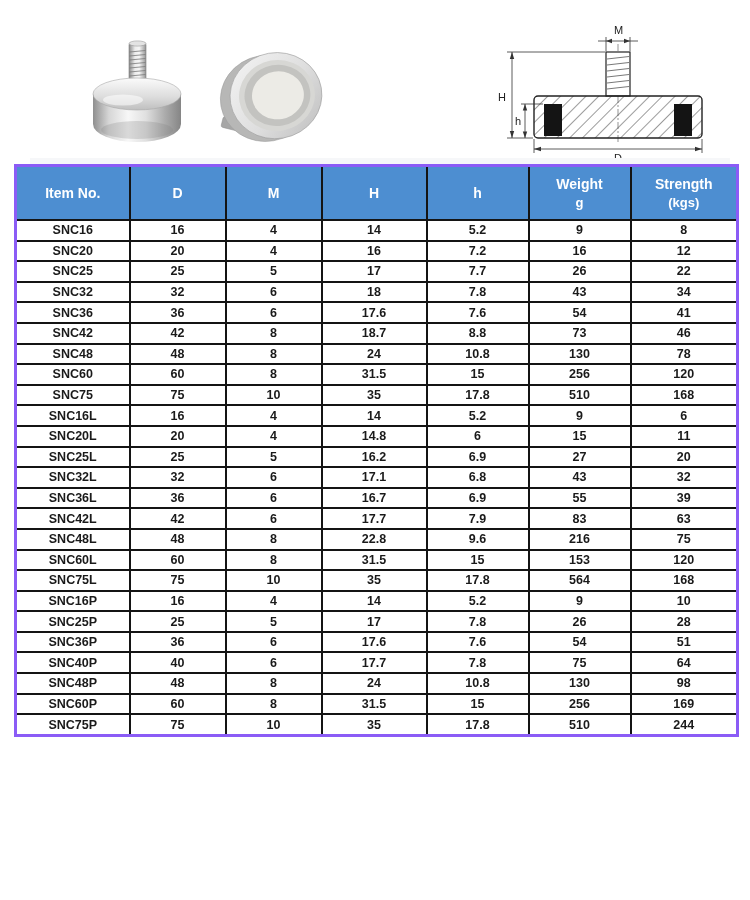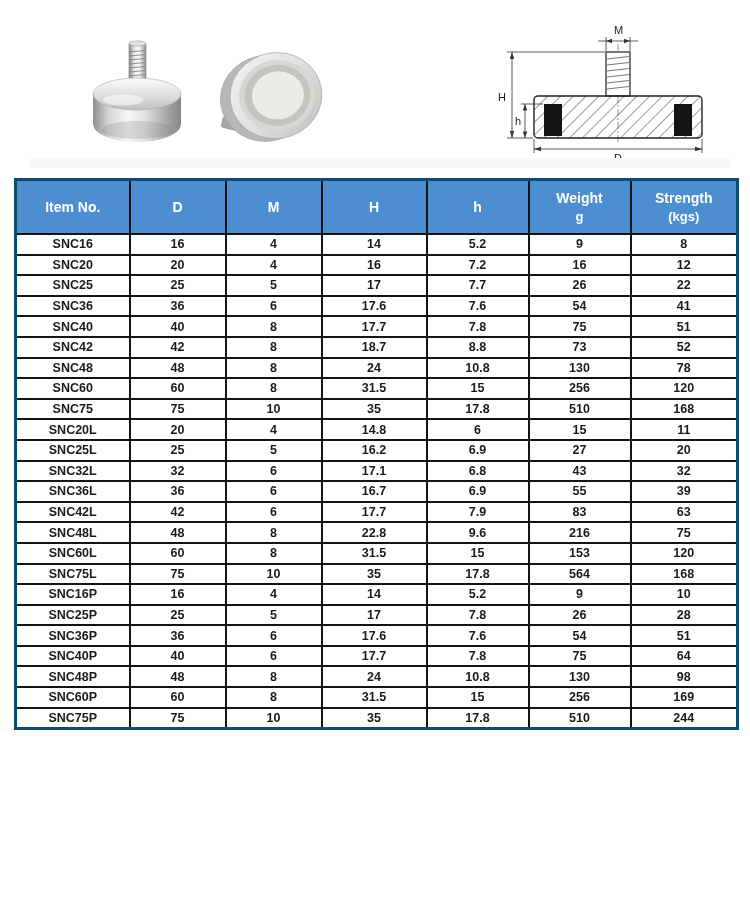--- a/index.html
+++ b/index.html
@@ -2,21 +2,21 @@
 <html><head>
 <meta charset="utf-8">
 <style>
   html,body{margin:0;padding:0;background:#ffffff;}
   body{width:750px;height:900px;position:relative;font-family:"Liberation Sans",sans-serif;overflow:hidden;}
   .figures{position:absolute;left:0;top:0;width:750px;height:178px;background:#ffffff;}
   .photo-side{position:absolute;left:76px;top:30px;}
   .photo-face{position:absolute;left:212px;top:36px;}
   .dim-diagram{position:absolute;left:494px;top:22px;}
   .scan-band{position:absolute;left:30px;top:158px;width:700px;height:10px;background:#f6f7f9;}
-  table.spec{position:absolute;left:14px;top:178px;width:722px;border-collapse:collapse;table-layout:fixed;border:3px solid #0c4a6e;}
+  table.spec{position:absolute;left:14px;top:164px;width:722px;border-collapse:collapse;table-layout:fixed;border:3px solid #8b5cf6;}
   table.spec th{background:#4d8ed1;color:#ffffff;border:2px solid #141414;font-weight:bold;font-size:14px;height:52px;padding:0;text-align:center;vertical-align:middle;line-height:1.35;}
   table.spec th .l2{font-size:13px;}
   table.spec td{border:2px solid #141414;text-align:center;vertical-align:middle;font-weight:bold;font-size:12.5px;color:#1a1a1a;height:18.6px;padding:0;}
   .dim-diagram text{font-family:"Liberation Sans",sans-serif;font-size:11px;fill:#222;}
 </style>
 </head>
 <body>
 
 <div class="figures">
 
@@ -212,45 +212,45 @@
       <tr>
         <td>SNC25</td>
         <td>25</td>
         <td>5</td>
         <td>17</td>
         <td>7.7</td>
         <td>26</td>
         <td>22</td>
       </tr>
       <tr>
+        <td>SNC32</td>
+        <td>32</td>
+        <td>6</td>
+        <td>18</td>
+        <td>7.8</td>
+        <td>43</td>
+        <td>34</td>
+      </tr>
+      <tr>
         <td>SNC36</td>
         <td>36</td>
         <td>6</td>
         <td>17.6</td>
         <td>7.6</td>
         <td>54</td>
         <td>41</td>
       </tr>
       <tr>
-        <td>SNC40</td>
-        <td>40</td>
-        <td>8</td>
-        <td>17.7</td>
-        <td>7.8</td>
-        <td>75</td>
-        <td>51</td>
-      </tr>
-      <tr>
         <td>SNC42</td>
         <td>42</td>
         <td>8</td>
         <td>18.7</td>
         <td>8.8</td>
         <td>73</td>
-        <td>52</td>
+        <td>46</td>
       </tr>
       <tr>
         <td>SNC48</td>
         <td>48</td>
         <td>8</td>
         <td>24</td>
         <td>10.8</td>
         <td>130</td>
         <td>78</td>
       </tr>
@@ -266,20 +266,29 @@
       <tr>
         <td>SNC75</td>
         <td>75</td>
         <td>10</td>
         <td>35</td>
         <td>17.8</td>
         <td>510</td>
         <td>168</td>
       </tr>
       <tr>
+        <td>SNC16L</td>
+        <td>16</td>
+        <td>4</td>
+        <td>14</td>
+        <td>5.2</td>
+        <td>9</td>
+        <td>6</td>
+      </tr>
+      <tr>
         <td>SNC20L</td>
         <td>20</td>
         <td>4</td>
         <td>14.8</td>
         <td>6</td>
         <td>15</td>
         <td>11</td>
       </tr>
       <tr>
         <td>SNC25L</td>

